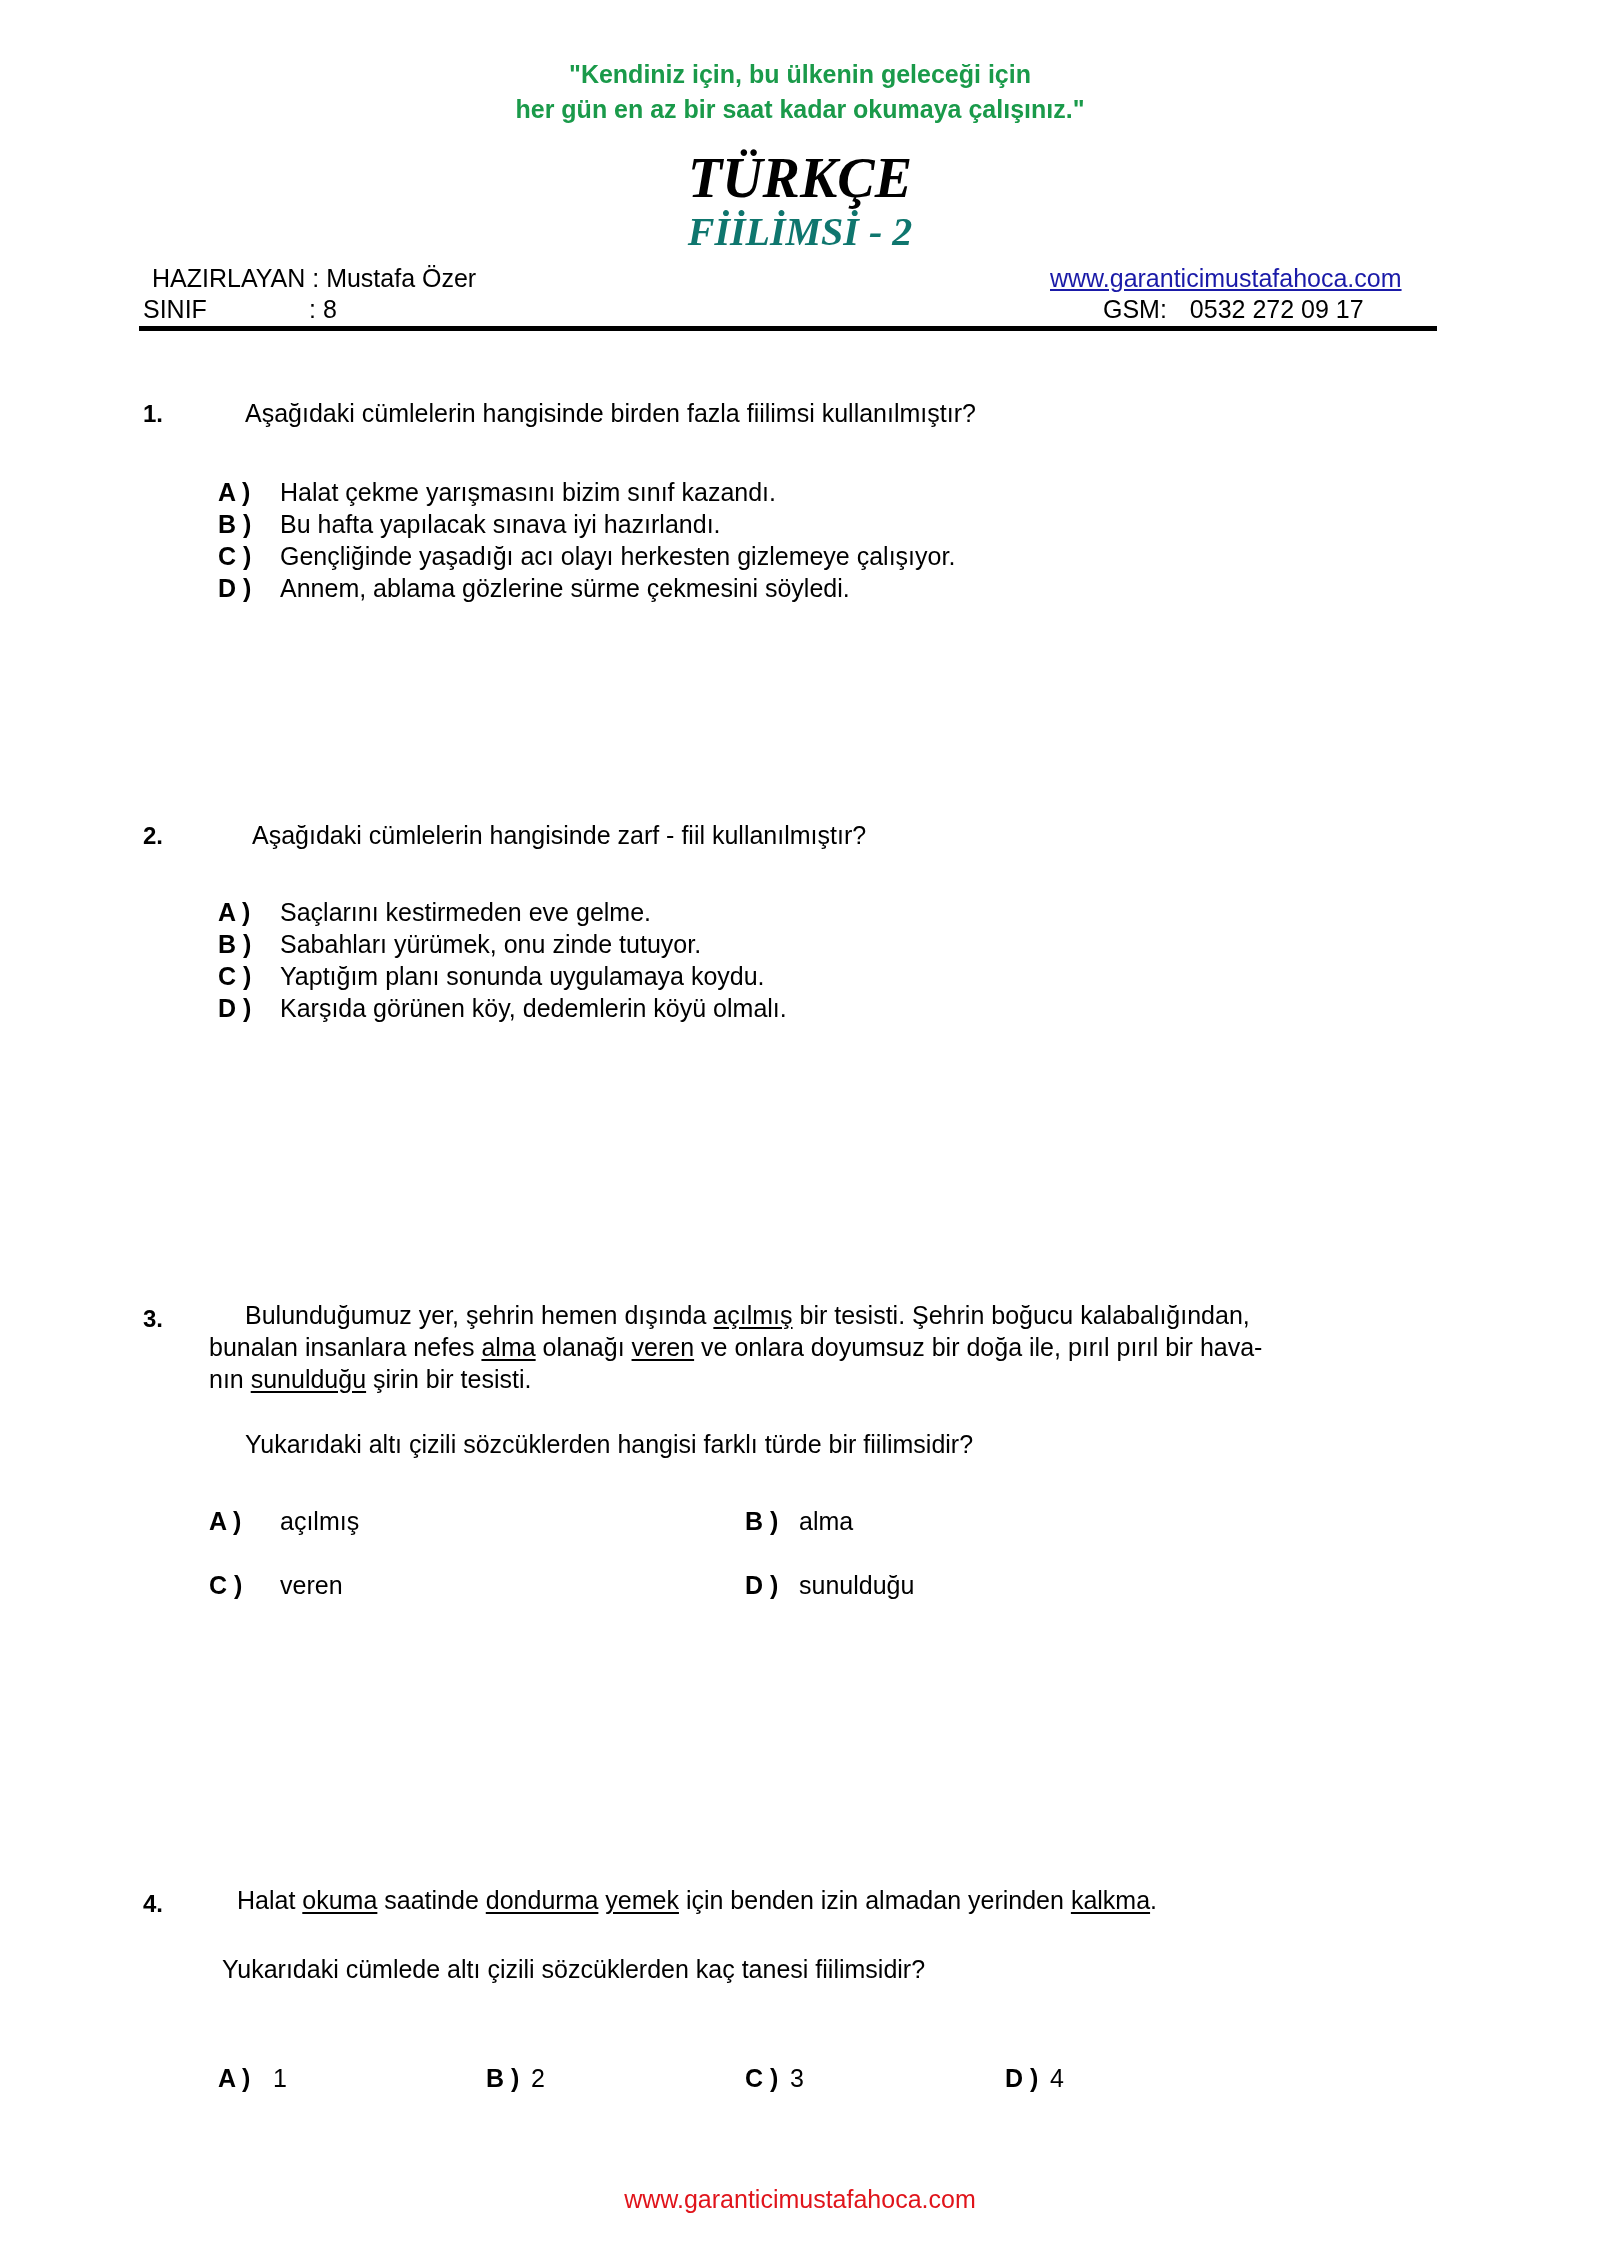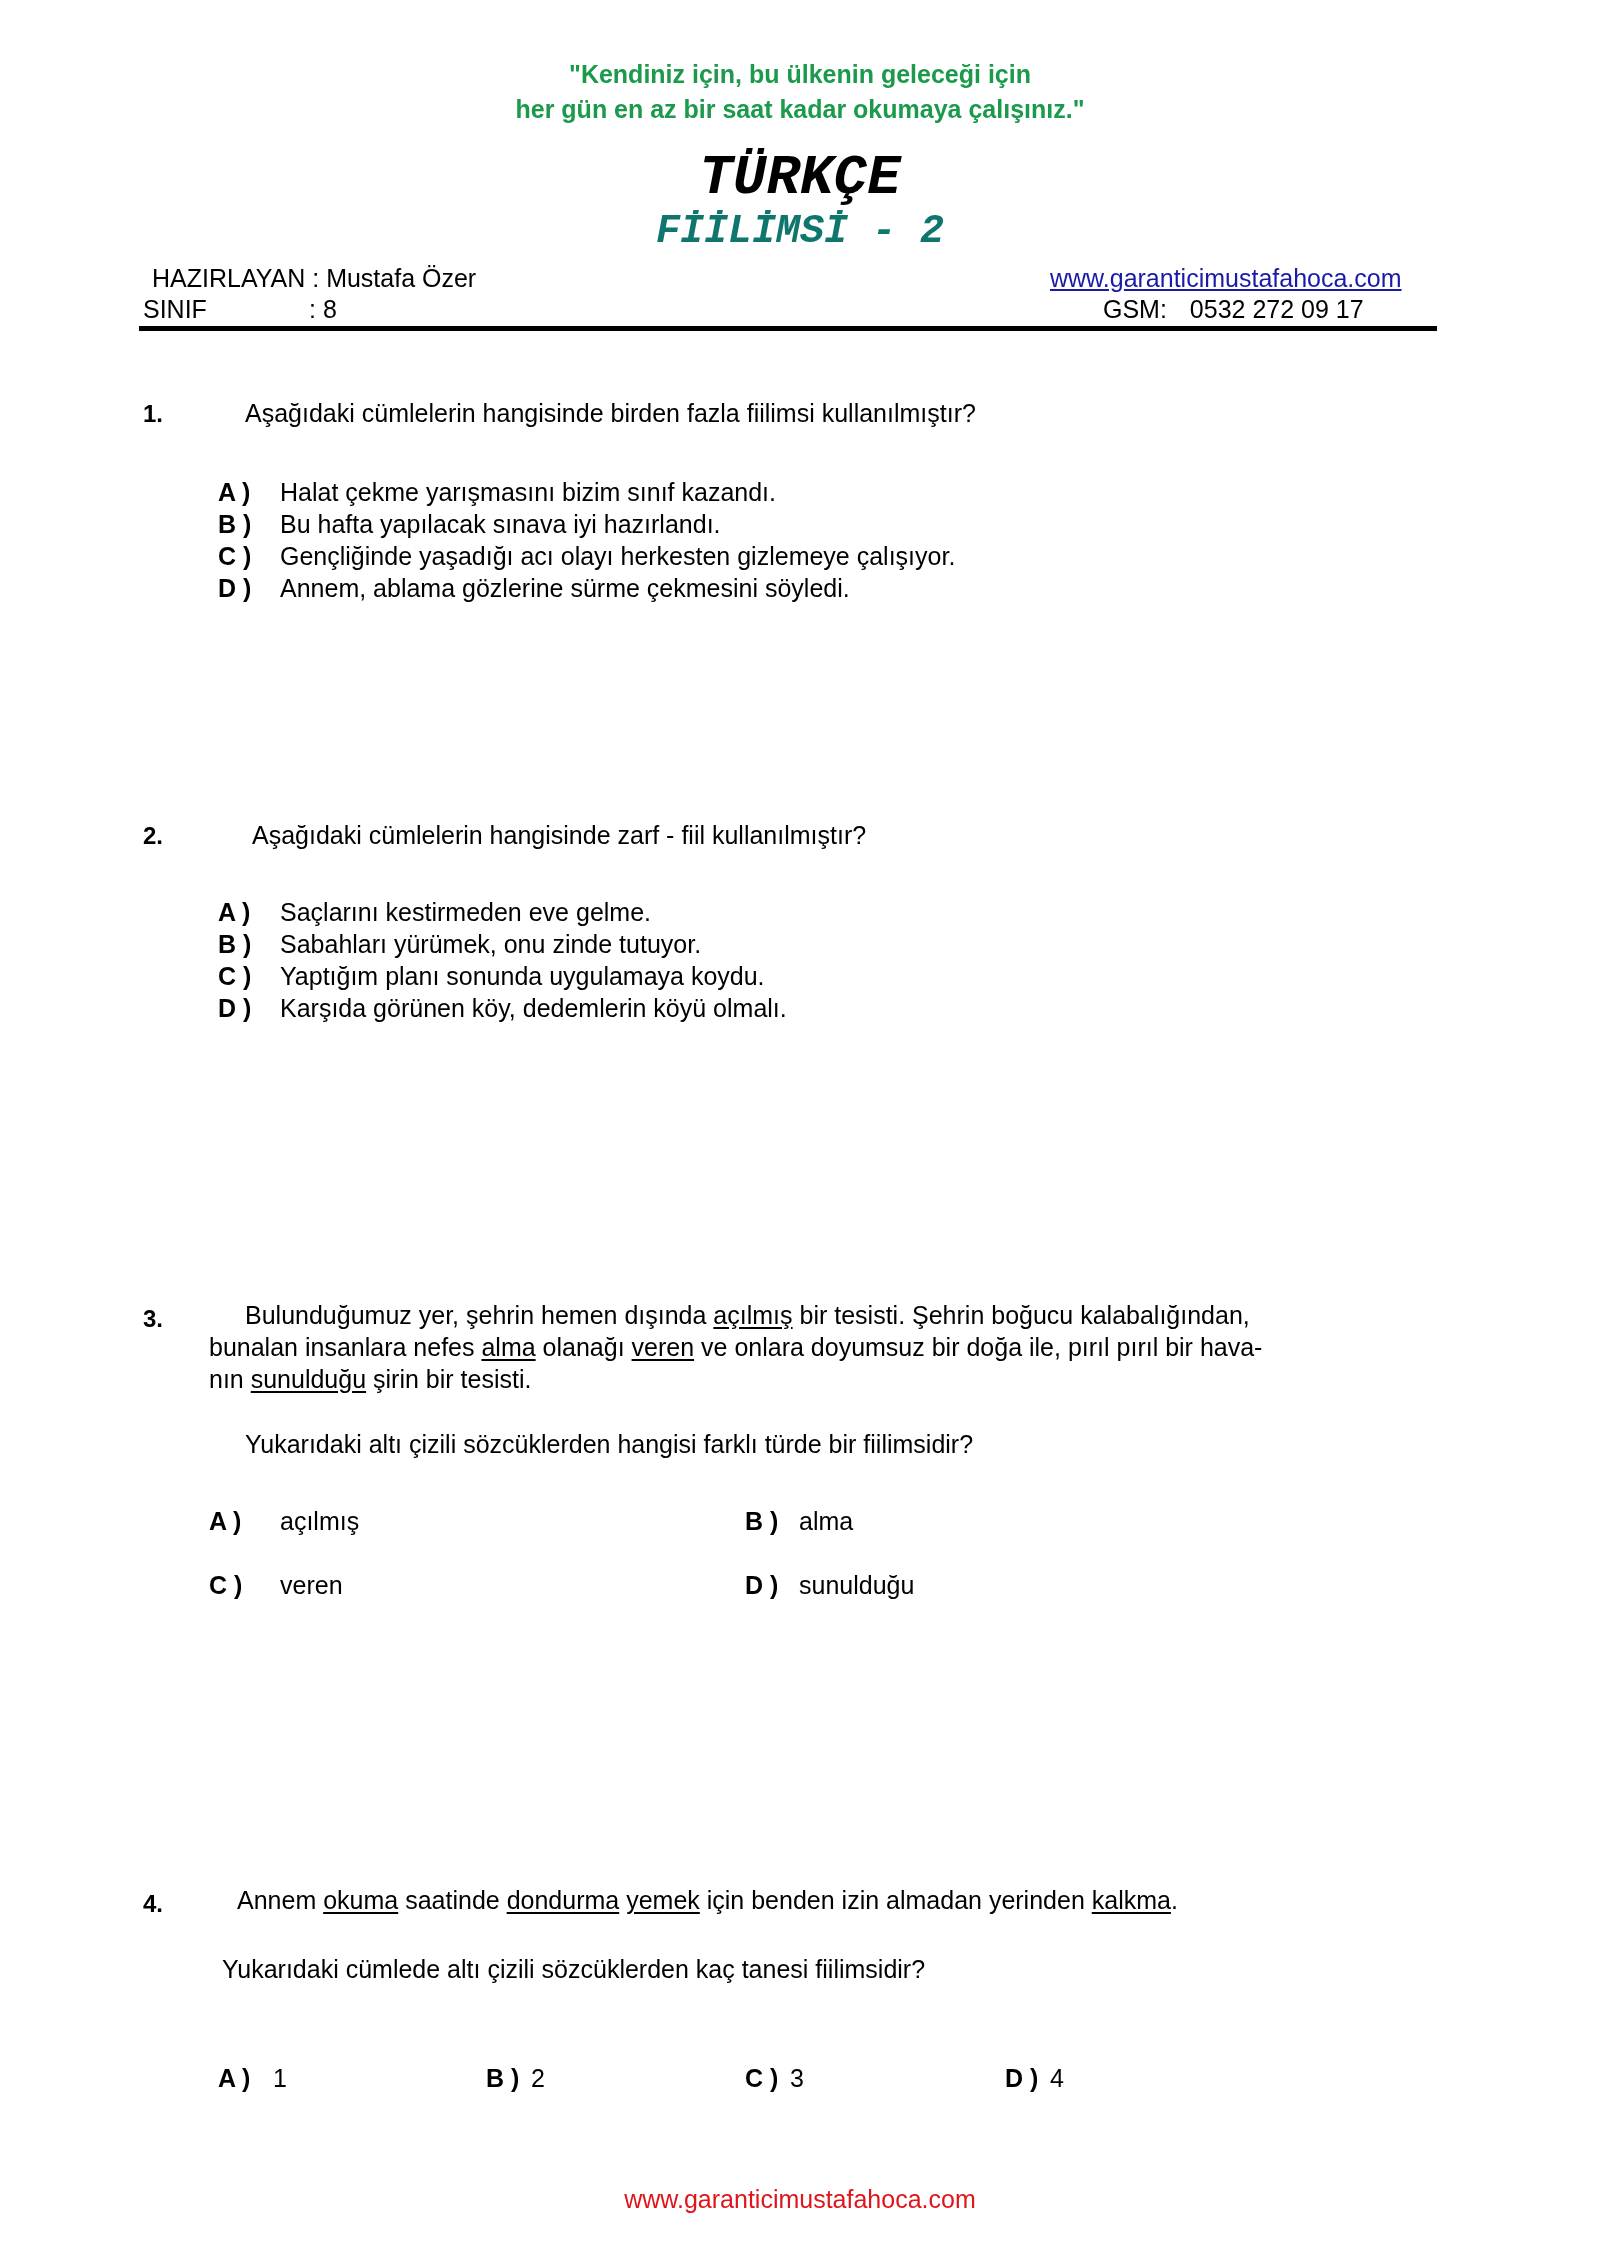--- a/index.html
+++ b/index.html
@@ -7,21 +7,21 @@
       width: 1600px; height: 2262px; position: relative; overflow: hidden;
       font-family: "Liberation Sans", sans-serif; color: #000;
     }
     .abs { position: absolute; }
     .quote {
       left: 0; width: 1600px; text-align: center;
       color: #1a9a4a; font-weight: bold; font-size: 25px; line-height: 35px;
     }
     .title {
       left: 0; width: 1600px; text-align: center;
-      font-family: Liberation Mono, monospace; font-style: italic; font-weight: bold;
+      font-family: Liberation Serif, serif; font-style: italic; font-weight: bold;
     }
     .t1 { top: 148px; font-size: 56px; color: #000; line-height: 60px; }
     .t2 { top: 208px; font-size: 40px; color: #0f766e; line-height: 48px; }
     .meta { font-size: 25px; line-height: 30px; }
     .link { color: #1a1aa8; text-decoration: underline; }
     .rule { left: 139px; width: 1298px; height: 5px; background: #000; top: 326px; }
     .qnum { font-weight: bold; font-size: 24px; }
     .qtext { font-size: 25px; line-height: 32px; }
     .opt { font-size: 25px; line-height: 32px; white-space: nowrap; margin-top: 13px; }
     .opt .lbl { font-weight: bold; display: inline-block; }
@@ -105,21 +105,21 @@
 </div>
 <div class="abs opt" style="left:209px; top:1556px;">
   <span class="lbl" style="width:71px;">C )</span><span>veren</span>
 </div>
 <div class="abs opt" style="left:745px; top:1556px;">
   <span class="lbl" style="width:54px;">D )</span><span>sunulduğu</span>
 </div>
 
 <div class="abs qnum" style="left:143px; top:1890px;">4.</div>
 <div class="abs qtext" style="left:237px; top:1884px; white-space:nowrap;">
-  <span>Annem </span><u>okuma</u><span> saatinde </span><u>dondurma</u><span> </span><u>yemek</u><span> için benden izin almadan yerinden </span><u>kalkma</u><span>.</span>
+  <span>Halat </span><u>okuma</u><span> saatinde </span><u>dondurma</u><span> </span><u>yemek</u><span> için benden izin almadan yerinden </span><u>kalkma</u><span>.</span>
 </div>
 <div class="abs qtext" style="left:222px; top:1953px;">Yukarıdaki cümlede altı çizili sözcüklerden kaç tanesi fiilimsidir?</div>
 
 <div class="abs opt" style="left:218px; top:2049px;">
   <span class="lbl" style="width:55px;">A )</span><span>1</span>
 </div>
 <div class="abs opt" style="left:486px; top:2049px;">
   <span class="lbl" style="width:45px;">B )</span><span>2</span>
 </div>
 <div class="abs opt" style="left:745px; top:2049px;">

